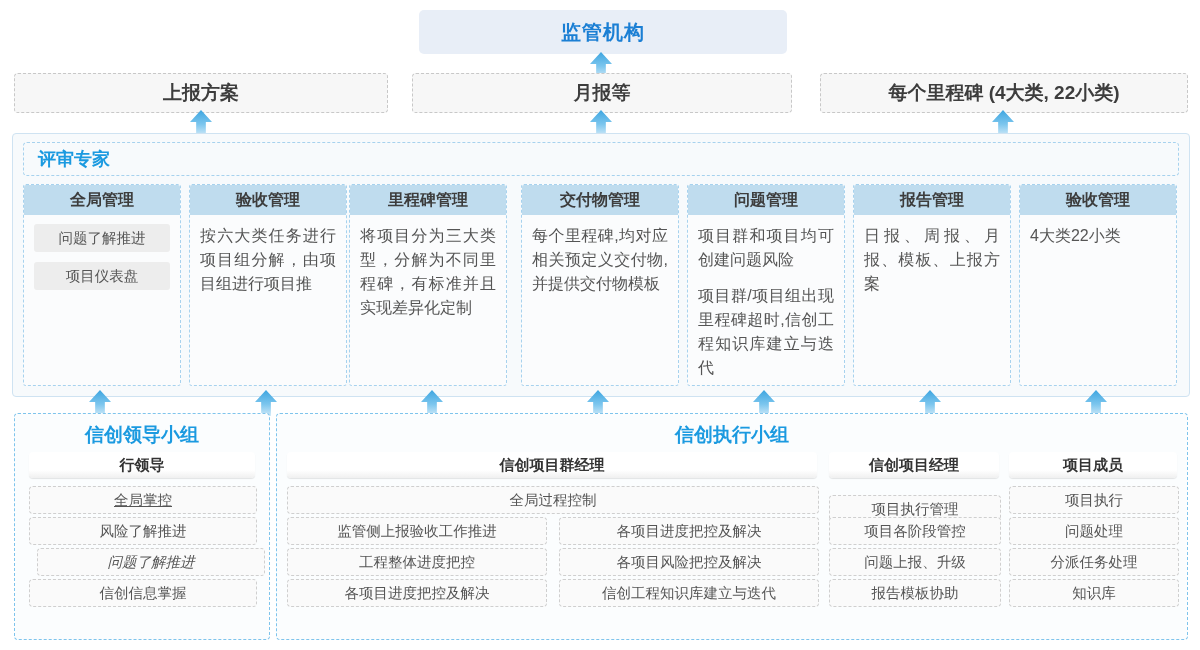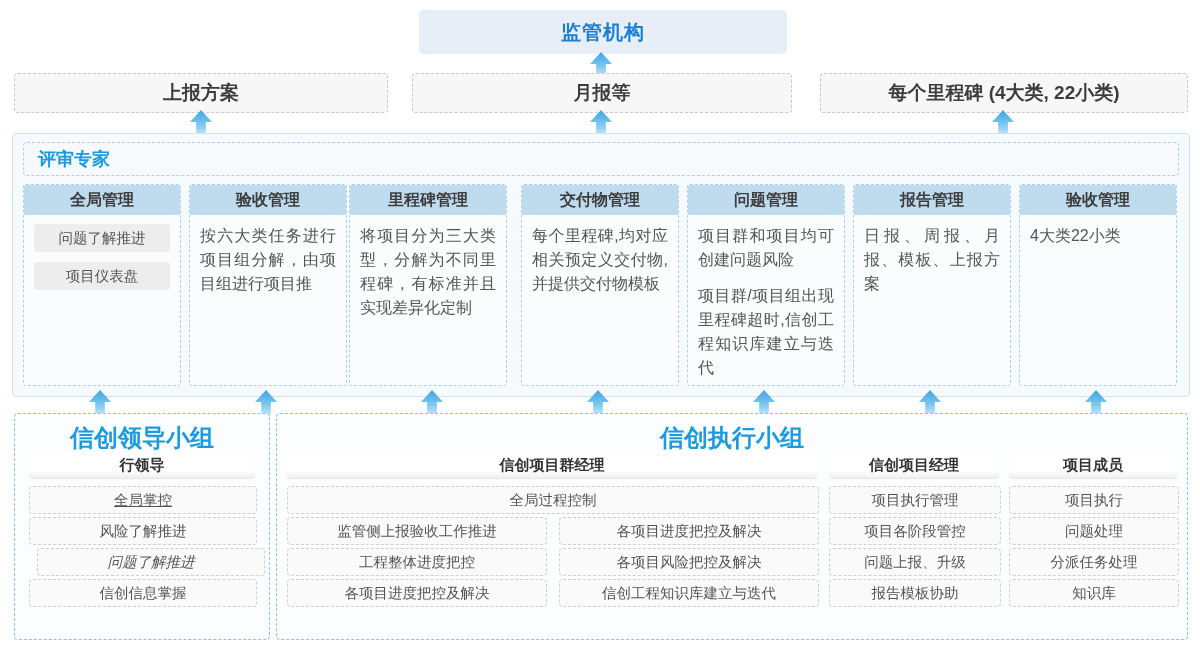--- a/index.html
+++ b/index.html
@@ -79,21 +79,21 @@
   
   .grp{
     position:absolute;top:413px;height:225px;
     border:1px dashed #7ec4ec;border-radius:4px;background:#fbfdfe;
   }
   #grpLead{left:14px;width:254px;}
   #grpExec{left:276px;width:910px;}
 
   .grp-title{
     position:absolute;top:8px;width:100%;text-align:center;
-    font-size:24px;font-weight:bold;color:#1b9ae0;
+    font-size:19px;font-weight:bold;color:#1b9ae0;
   }
 
   .hdr{
     position:absolute;height:26px;
     background:linear-gradient(180deg,#ffffff 0%,#ffffff 70%,#f0f0f0 100%);
     border-radius:4px;box-shadow:0 1px 1px rgba(0,0,0,.10);
     display:flex;align-items:center;justify-content:center;
     font-size:15px;font-weight:bold;color:#333;
   }
   .item{
@@ -220,21 +220,21 @@
     <div id="execContent">
         <div class="hdr" style="left: 10px; width: 530px; top: 38px;">信创项目群经理</div>
         <div class="item" style="left: 10px; width: 530px; top: 72px;">全局过程控制</div>
         <div class="item" style="left: 10px; width: 258px; top: 103px;">监管侧上报验收工作推进</div>
         <div class="item" style="left: 10px; width: 258px; top: 134px;">工程整体进度把控</div>
         <div class="item" style="left: 10px; width: 258px; top: 165px;">各项目进度把控及解决</div>
         <div class="item" style="left: 282px; width: 258px; top: 103px;">各项目进度把控及解决</div>
         <div class="item" style="left: 282px; width: 258px; top: 134px;">各项目风险把控及解决</div>
         <div class="item" style="left: 282px; width: 258px; top: 165px;">信创工程知识库建立与迭代</div>
         <div class="hdr" style="left: 552px; width: 170px; top: 38px;">信创项目经理</div>
-        <div class="item" style="left: 552px; width: 170px; top: 72px;">项目执行管理</div>
+        <div class="item" style="left: 552px; width: 170px; top: 81px;">项目执行管理</div>
         <div class="item" style="left: 552px; width: 170px; top: 103px;">项目各阶段管控</div>
         <div class="item" style="left: 552px; width: 170px; top: 134px;">问题上报、升级</div>
         <div class="item" style="left: 552px; width: 170px; top: 165px;">报告模板协助</div>
         <div class="hdr" style="left: 732px; width: 168px; top: 38px;">项目成员</div>
         <div class="item" style="left: 732px; width: 168px; top: 72px;">项目执行</div>
         <div class="item" style="left: 732px; width: 168px; top: 103px;">问题处理</div>
         <div class="item" style="left: 732px; width: 168px; top: 134px;">分派任务处理</div>
         <div class="item" style="left: 732px; width: 168px; top: 165px;">知识库</div>
       </div>
   </div>

